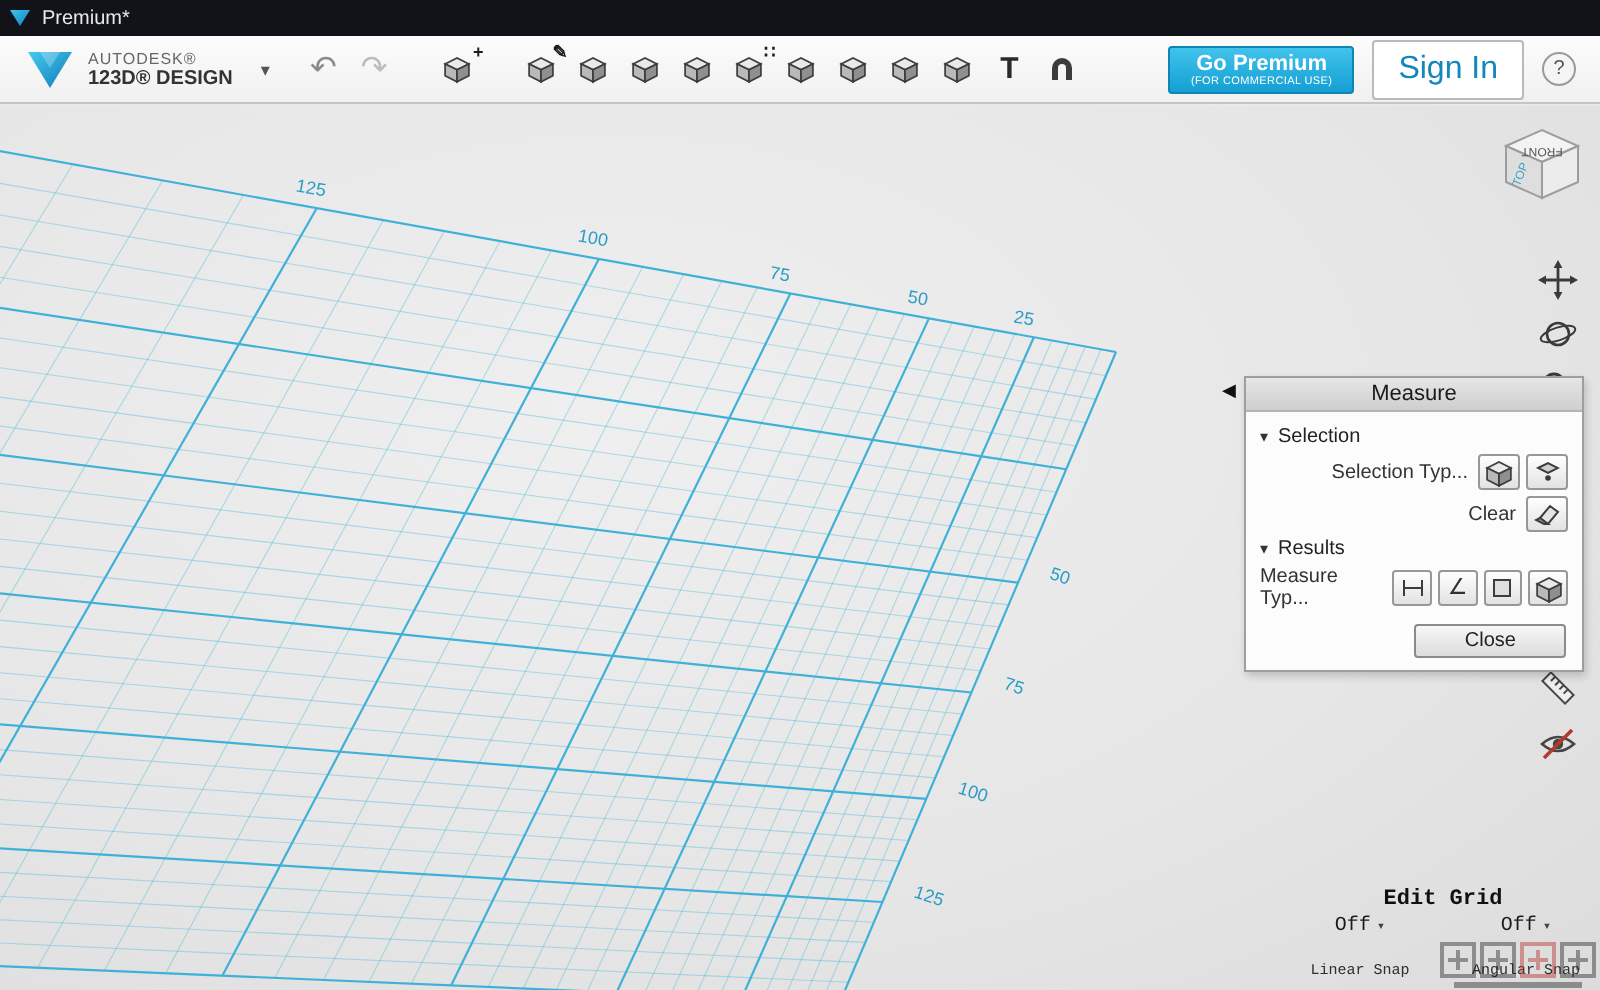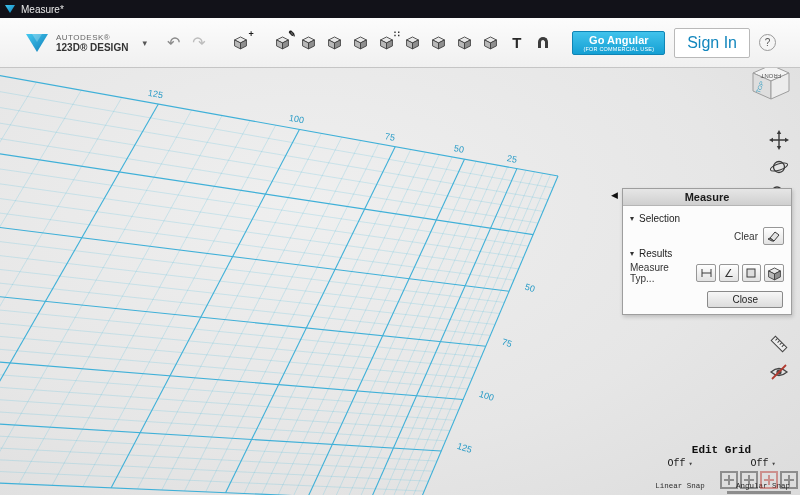--- a/index.html
+++ b/index.html
@@ -12,24 +12,24 @@
 
   
   .titlebar {
     position: absolute; top:0; left:0; right:0; height:18px;
     background:#121219; display:flex; align-items:center; gap:5px; padding-left:4px; z-index:10;
   }
   .titlebar-title { color:#e9e9e9; font-size:10px; }
 
   
   .toolbar {
-    position:absolute; top:18px; left:0; right:0; height:50px;
+    position:absolute; top:18px; left:0; right:0; height:34px;
     background:linear-gradient(#fcfcfc,#f0f0f0);
     border-bottom:1px solid #c5c5c5;
-    display:flex; align-items:center; padding:0 24px; z-index:10;
+    display:flex; align-items:center; padding:0 12px; z-index:10;
   }
   .brand { display:flex; align-items:center; gap:6px; }
   .brand-text .t1 { font-size:8px; color:#666; letter-spacing:.5px; line-height:9px;}
   .brand-text .t2 { font-size:10px; color:#333; font-weight:bold; line-height:11px;}
   .brand-caret { color:#555; font-size:9px; margin-left:8px; }
   .history { display:flex; gap:12px; margin-left:20px; font-size:16px; line-height:16px; }
   .undo { color:#8b8b8b; } .redo { color:#bdbdbd; }
   .tools { display:flex; align-items:center; gap:4px; margin-left:24px; }
   .tool { width:22px; height:22px; display:flex; align-items:center; justify-content:center; position:relative; }
   .tool.first { margin-right:16px; }
@@ -60,21 +60,21 @@
   
   .view-tools { position:absolute; top:76px; right:9px; display:flex; flex-direction:column; gap:5px; }
   .vt-btn { width:24px; height:22px; display:flex; align-items:center; justify-content:center; background:transparent; border:none; }
   .side-tools2 { position:absolute; top:280px; right:9px; display:flex; flex-direction:column; gap:6px; }
 
   
   .measure-panel { position:absolute; left:622px; top:135px; width:170px; z-index:5;
     border:1px solid #9e9e9e; background:#fcfcfc; box-shadow:1px 2px 4px rgba(0,0,0,.18); }
   .mp-header { position:relative; height:17px; background:linear-gradient(#e6e6e6,#cfcfcf);
     border-bottom:1px solid #b5b5b5; display:flex; align-items:center; justify-content:center; }
-  .mp-title { font-size:11px; font-weight:bold; color:#1a1a1a; }
+  .mp-title { font-size:11px; font-weight:normal; color:#1a1a1a; }
   .mp-collapse { position:absolute; left:-12px; top:1px; font-size:9px; color:#111; cursor:pointer; }
   .mp-body { padding:4px 7px 3px 7px; }
   .mp-section { display:flex; align-items:center; gap:5px; font-size:10px; color:#222; margin:3px 0 2px 0; }
   .mp-section .tri { font-size:8px; color:#333; }
   .mp-row { display:flex; align-items:center; justify-content:flex-end; gap:3px; margin:3px 0; }
   .mp-label { font-size:10px; color:#333; margin-right:2px; }
   .mp-btn { width:21px; height:18px; border:1px solid #979797; border-radius:2px;
     background:linear-gradient(#ffffff,#e2e2e2); display:inline-flex; align-items:center; justify-content:center; padding:0; }
   .mp-btn .glyph { font-size:11px; color:#333; line-height:11px; }
   .mp-close-row { display:flex; justify-content:flex-end; margin:7px 1px 3px 0; }
@@ -110,21 +110,21 @@
 <div class="titlebar">
   <svg width="12" height="12" viewBox="0 0 12 12">
     <defs>
         <linearGradient id="lg1" x1="0" y1="0" x2="1" y2="1">
       <stop offset="0" stop-color="#3fc6f0"></stop>
           <stop offset="1" stop-color="#0f7fb8"></stop>
         </linearGradient>
       </defs>
     <polygon points="1,2 11,2 6,10" fill="url(#lg1)"></polygon>
   </svg>
-  <span class="titlebar-title">Measure*</span>
+  <span class="titlebar-title">Premium*</span>
 </div>
 
 <div class="toolbar">
   <div class="brand">
     <svg width="26" height="24" viewBox="0 0 26 24">
       <defs>
           <linearGradient id="lg2" x1="0" y1="0" x2="1" y2="1">
         <stop offset="0" stop-color="#45c9f1"></stop>
             <stop offset="1" stop-color="#0e7cb6"></stop>
           </linearGradient>
@@ -219,21 +219,21 @@
         </svg>
       </span>
     <span class="tool text-tool">T</span>
     <span class="tool">
         <span class="magnet"></span>
       </span>
   </div>
 
   <div class="right-actions">
     <div class="premium-btn">
-      <div class="premium-main">Go Angular</div>
+      <div class="premium-main">Go Premium</div>
       <div class="premium-sub">(FOR COMMERCIAL USE)</div>
     </div>
     <div class="signin-btn">Sign In</div>
     <div class="help-btn">?</div>
   </div>
 </div>
 
 <div class="canvas">
   <svg id="grid-svg" width="800" height="442">
       <line x1="550.511073253833" y1="121.65247018739353" x2="411.0562180579216" y2="447.618398637138" stroke="rgba(77,187,220,0.42)" stroke-width="0.55"></line>
@@ -368,20 +368,36 @@
       <span class="mp-collapse">◀</span>
       <span class="mp-title">Measure</span>
     </div>
     <div class="mp-body">
 
       <div class="mp-section">
         <span class="tri">▾</span>
         <span>Selection</span>
       </div>
 
+      <div class="mp-row">
+        <span class="mp-label">Selection Typ...</span>
+        <button class="mp-btn cube-slot">
+            <svg viewBox="0 0 20 20" width="17" height="17">
+              <polygon points="3,7 10,3.5 17,7 10,10.5" fill="#e9e9e9" stroke="#3c3c3c"></polygon>
+              <polygon points="3,7 10,10.5 10,17.5 3,14" fill="#b9b9b9" stroke="#3c3c3c"></polygon>
+              <polygon points="17,7 10,10.5 10,17.5 17,14" fill="#8f8f8f" stroke="#3c3c3c"></polygon>
+            </svg>
+          </button>
+        <button class="mp-btn">
+          <svg width="12" height="12" viewBox="0 0 12 12">
+            <polygon points="1,4 6,1.5 11,4 6,6.5" fill="#cfcfcf" stroke="#3c3c3c"></polygon>
+            <circle cx="6" cy="9" r="1.4" fill="#3c3c3c"></circle>
+          </svg>
+        </button>
+      </div>
 
       <div class="mp-row">
         <span class="mp-label">Clear</span>
         <button class="mp-btn">
           <svg width="13" height="12" viewBox="0 0 13 12">
             <polygon points="3,8 8,2 12,5 7,11" fill="#e3e3e3" stroke="#3c3c3c"></polygon>
             <polygon points="3,8 7,11 5,11 1,9" fill="#9a9a9a" stroke="#3c3c3c"></polygon>
           </svg>
         </button>
       </div>

